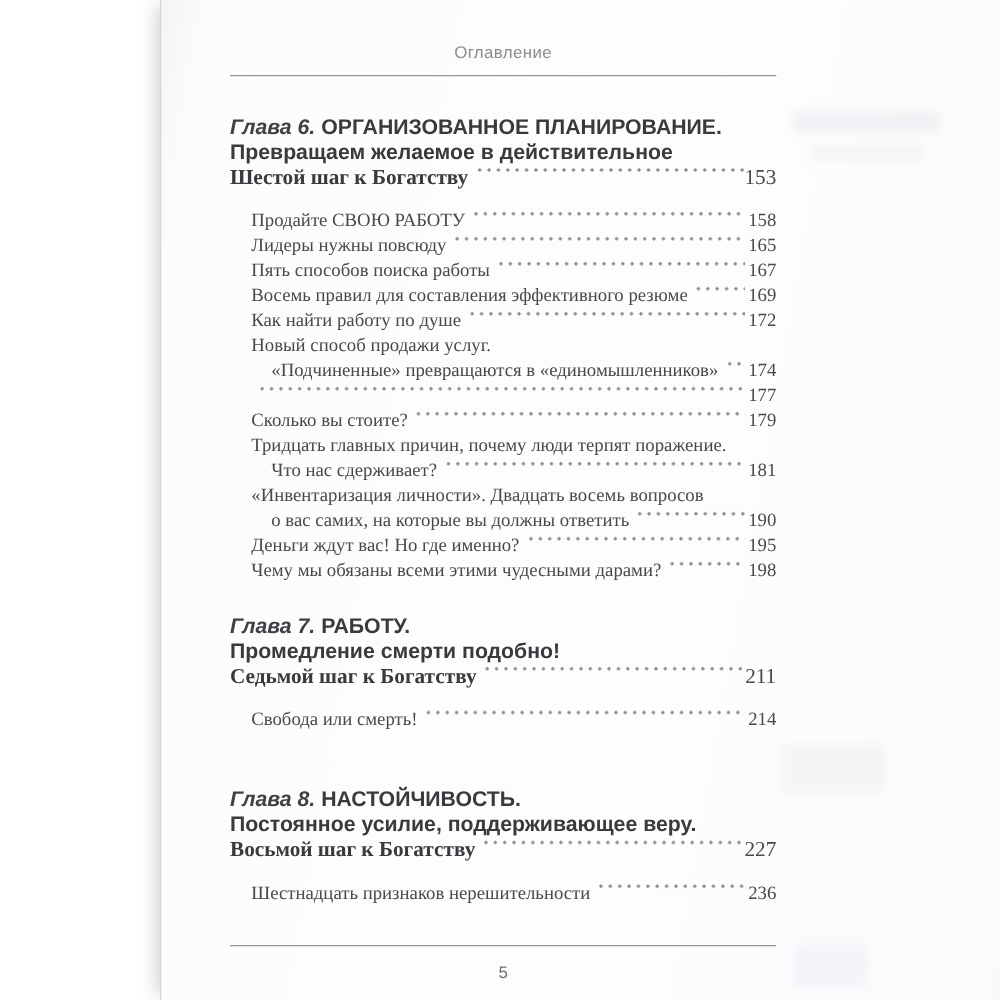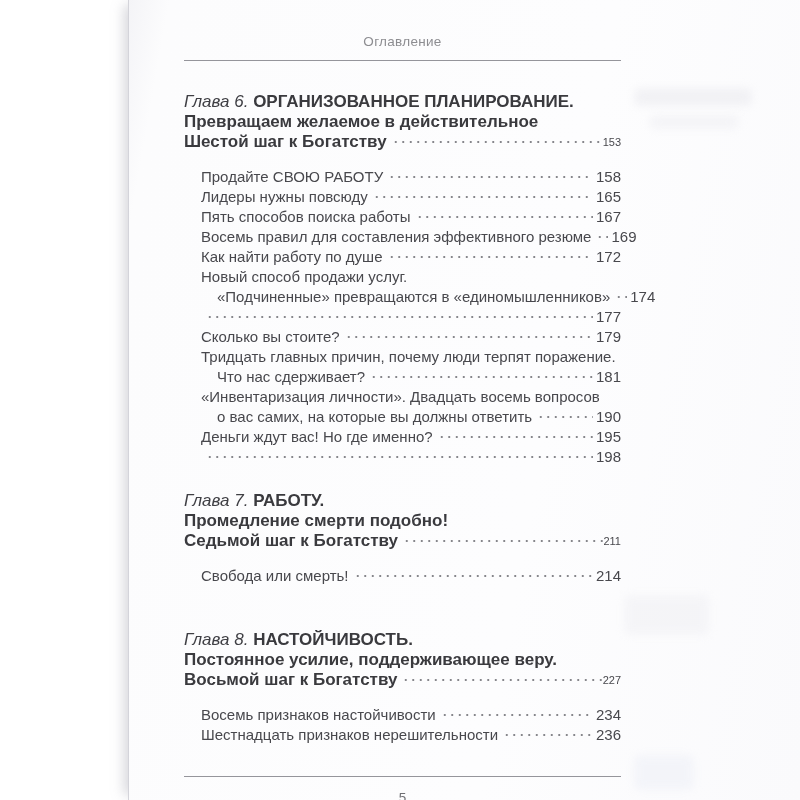--- a/index.html
+++ b/index.html
@@ -62,31 +62,31 @@
   .section.s3 { margin-top: 44px; }
 
   .chapter-line {
     font-size: 17px;
     line-height: 20px;
     font-weight: 700;
     color: #3a3a3e;
   }
   .chapter-label {
     font-style: italic;
-    font-weight: 400;
+    font-weight: 700;
     color: #3f3f44;
   }
   .row {
     display: flex;
-    align-items: flex-end;
     line-height: 20px;
+    font-family: Liberation Serif, serif;
   }
   .row .txt { white-space: nowrap; }
   .step-row { font-size: 17px; font-weight: 700; color: #3a3a3e; }
-  .step-row .pgnum { font-size: 11px; font-weight: 400; }
+  .step-row .pgnum { font-size: 17px; font-weight: 400; }
 
   .entries { padding-left: 17px; margin-top: 15px; }
   .entry-row {
     font-size: 15px;
     color: #48484d;
   }
   .entry-row.wrap { padding-left: 16px; }
 
   .dots {
     flex: 1 1 auto;
@@ -196,20 +196,21 @@
                 <span class="txt">о вас самих, на которые вы должны ответить</span>
                 <span class="dots"></span>
                 <span class="pgnum">190</span>
               </div>
               <div class="row entry-row">
                 <span class="txt">Деньги ждут вас! Но где именно?</span>
                 <span class="dots"></span>
                 <span class="pgnum">195</span>
               </div>
               <div class="row entry-row">
+                <span class="txt">Чему мы обязаны всеми этими чудесными дарами?</span>
                 <span class="dots"></span>
                 <span class="pgnum">198</span>
               </div>
             </div>
   </div>
 
   <div class="section s2">
     <div class="chapter-line">
       <span class="chapter-label">Глава 7.</span><span class="chapter-title"> РАБОТУ.</span>
     </div>
@@ -237,25 +238,20 @@
     <div>
               <div class="chapter-line">Постоянное усилие, поддерживающее веру.</div>
             </div>
     <div class="row step-row">
       <span class="txt">Восьмой шаг к Богатству</span>
       <span class="dots"></span>
       <span class="pgnum">227</span>
     </div>
     <div class="entries">
               <div class="row entry-row">
-                <span class="txt">Восемь признаков настойчивости</span>
-                <span class="dots"></span>
-                <span class="pgnum">234</span>
-              </div>
-              <div class="row entry-row">
                 <span class="txt">Шестнадцать признаков нерешительности</span>
                 <span class="dots"></span>
                 <span class="pgnum">236</span>
               </div>
             </div>
   </div>
 </div>
 
       <div class="rule foot"></div>
       <div class="page-num-footer">5</div>

